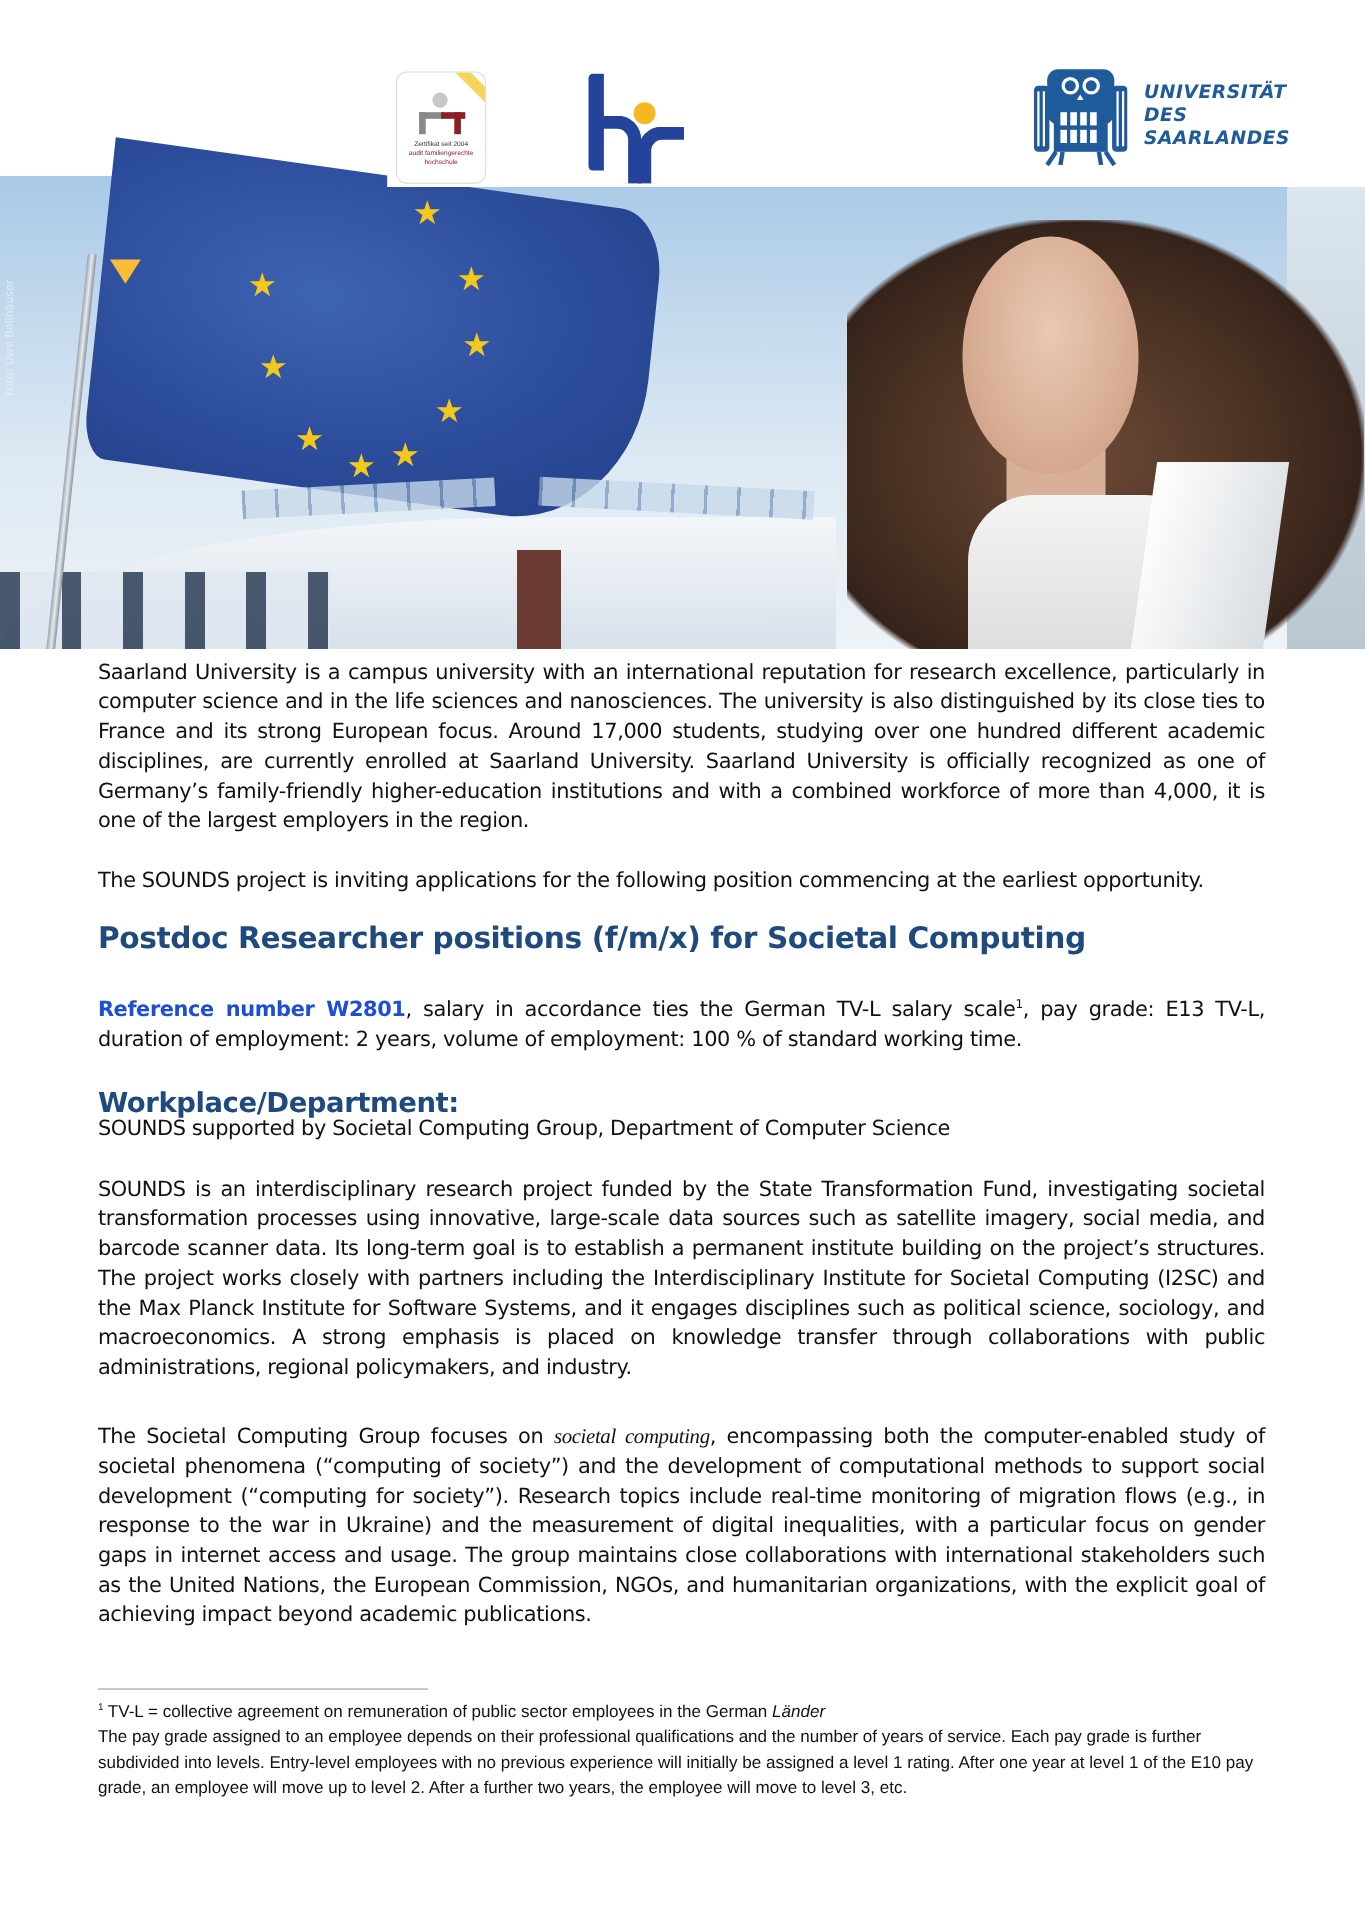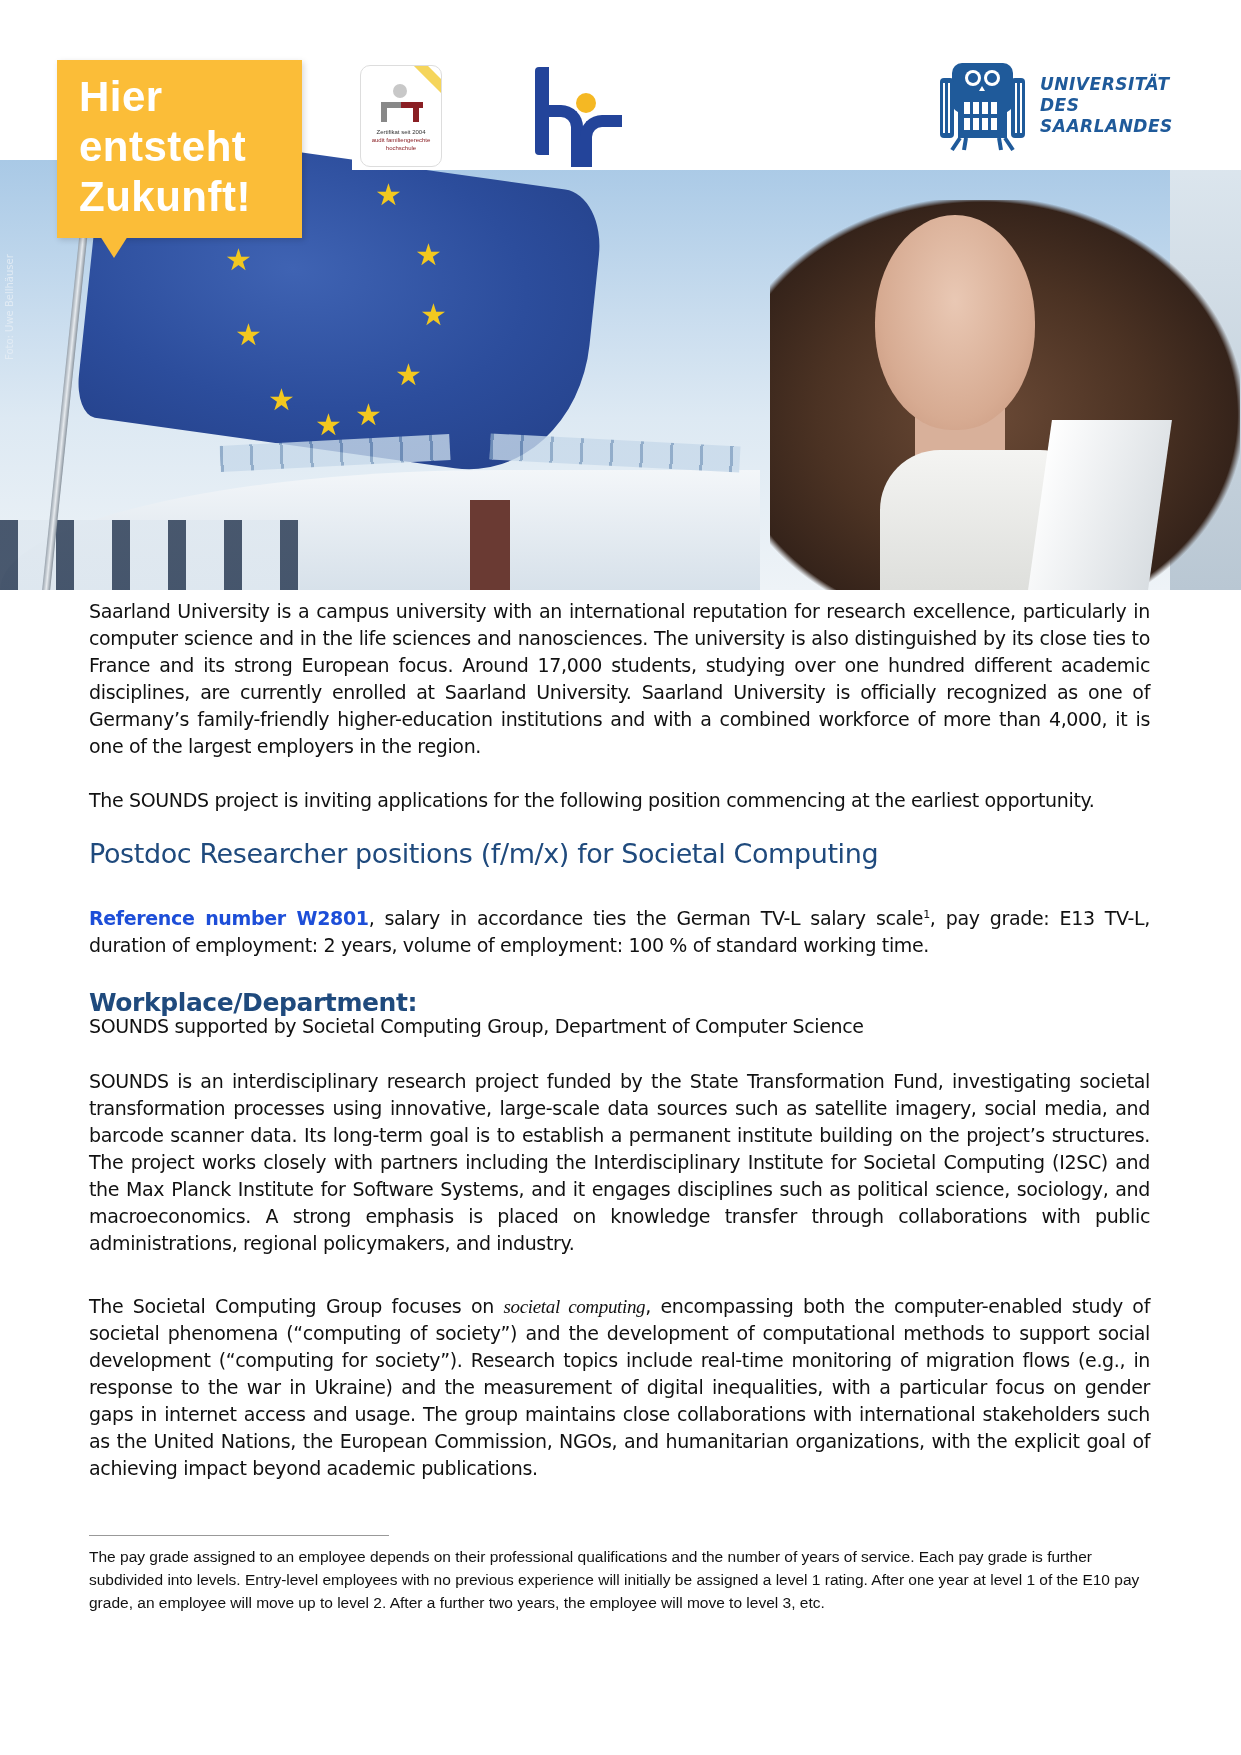--- a/index.html
+++ b/index.html
@@ -50,21 +50,21 @@
   .hr-arch{position:absolute;left:10px;top:40px;width:26px;height:50px;border:12px solid #23449a;border-left:none;border-bottom:none;border-radius:0 22px 0 0;}
   .hr-dot{position:absolute;left:41px;top:28px;width:20px;height:20px;border-radius:50%;background:#f5b823;}
   .hr-r{position:absolute;left:45px;top:50px;width:30px;height:40px;border:12px solid #23449a;border-right:none;border-bottom:none;border-radius:22px 0 0 0;}
 
   .uds{position:absolute;left:940px;top:58px;width:240px;height:100px;font-style:italic;}
   .owl{position:absolute;left:0;top:0;width:85px;height:95px;}
   .uds-text{position:absolute;left:100px;top:16px;color:#1f5a9a;font-family:"DejaVu Sans",sans-serif;font-weight:bold;font-size:17px;line-height:21px;letter-spacing:.5px;}
   p{margin:0;font-size:19px;line-height:27px;text-align:justify;font-family:"DejaVu Sans","Liberation Sans",sans-serif;}
   .p-intro{position:absolute;left:89px;top:598px;width:1061px;letter-spacing:-.35px;}
   .p-invite{position:absolute;left:89px;top:787px;width:1061px;letter-spacing:-.35px;}
-  .title{position:absolute;left:89px;top:838px;font-size:27px;font-weight:normal;color:#1f4a7d;letter-spacing:-.4px;margin:0;}
+  .title{position:absolute;left:89px;top:838px;font-size:27px;font-weight:bold;color:#1f4a7d;letter-spacing:-.4px;margin:0;}
   .p-ref{position:absolute;left:89px;top:905px;width:1061px;letter-spacing:-.35px;}
   .ref-label{color:#1d4ed8;font-weight:bold;}
   sup{font-size:11px;line-height:0;}
   .wp-head{position:absolute;left:89px;top:988px;font-size:25px;font-weight:bold;color:#1f4a7d;letter-spacing:-.4px;}
   .wp-body{position:absolute;left:89px;top:1013px;letter-spacing:-.35px;}
   .p-sounds{position:absolute;left:89px;top:1068px;width:1061px;letter-spacing:-.35px;}
   .p-group{position:absolute;left:89px;top:1293px;width:1061px;letter-spacing:-.35px;}
   .p-group i{font-family:Liberation Serif, serif;}
   .fn-rule{position:absolute;left:89px;top:1535px;width:300px;height:1px;background:#999;}
   .footnote{position:absolute;left:89px;top:1545px;width:1061px;font-family:"Liberation Sans",sans-serif;font-size:15.5px;line-height:23px;color:#111;}
@@ -98,27 +98,20 @@
   <div class="woman-hair"></div>
   <div class="woman-neck"></div>
   <div class="woman-face"></div>
   <div class="woman-shirt"></div>
   <div class="folder"></div>
 
   <div class="logo-strip"></div>
 
   <div class="photo-credit">Foto: Uwe Bellhäuser</div>
 
-  <div class="badge">
-    <div class="badge-text">
-      <div>Hier</div>
-      <div>entsteht</div>
-      <div>Zukunft!</div>
-    </div>
-  </div>
   <div class="badge-tail"></div>
 
   <div class="cert">
     <div class="cert-ribbon"></div>
     <div class="cert-head"></div>
     <div class="cert-t1"></div>
     <div class="cert-t1b"></div>
     <div class="cert-t2"></div>
     <div class="cert-t2b"></div>
     <div class="cert-text">
@@ -178,14 +171,15 @@
 
 <div class="wp-head">Workplace/Department:</div>
 <p class="wp-body">SOUNDS supported by Societal Computing Group, Department of Computer Science</p>
 
 <p class="p-sounds">SOUNDS is an interdisciplinary research project funded by the State Transformation Fund, investigating societal transformation processes using innovative, large-scale data sources such as satellite imagery, social media, and barcode scanner data. Its long-term goal is to establish a permanent institute building on the project’s structures. The project works closely with partners including the Interdisciplinary Institute for Societal Computing (I2SC) and the Max Planck Institute for Software Systems, and it engages disciplines such as political science, sociology, and macroeconomics. A strong emphasis is placed on knowledge transfer through collaborations with public administrations, regional policymakers, and industry.</p>
 
 <p class="p-group"><span>The Societal Computing Group focuses on </span><i>societal computing</i><span>, encompassing both the computer-enabled study of societal phenomena (“computing of society”) and the development of computational methods to support social development (“computing for society”). Research topics include real-time monitoring of migration flows (e.g., in response to the war in Ukraine) and the measurement of digital inequalities, with a particular focus on gender gaps in internet access and usage. The group maintains close collaborations with international stakeholders such as the United Nations, the European Commission, NGOs, and humanitarian organizations, with the explicit goal of achieving impact beyond academic publications.</span></p>
 
 <div class="fn-rule"></div>
 <div class="footnote">
+  <p><span class="fn-mark">1</span><span> TV-L = collective agreement on remuneration of public sector employees in the German </span><i>Länder</i></p>
   <p>The pay grade assigned to an employee depends on their professional qualifications and the number of years of service. Each pay grade is further subdivided into levels. Entry-level employees with no previous experience will initially be assigned a level 1 rating. After one year at level 1 of the E10 pay grade, an employee will move up to level 2. After a further two years, the employee will move to level 3, etc.</p>
 </div>
 
 </body></html>

